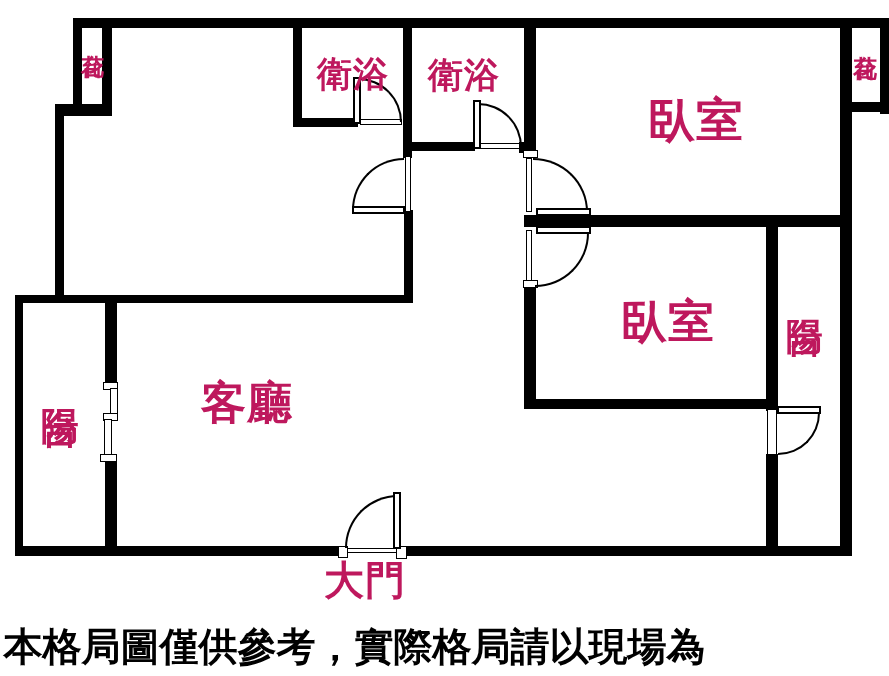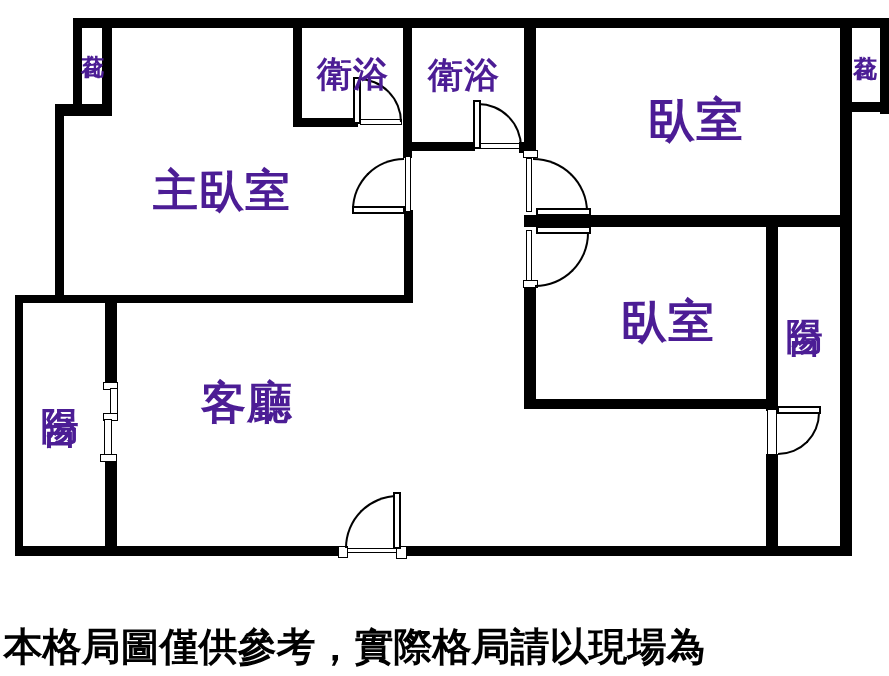--- a/index.html
+++ b/index.html
@@ -8,21 +8,21 @@
     font-family:"DejaVu Sans", "Liberation Sans", sans-serif;
   }
   .wall { position:absolute; background:#000; }
   .arc  { position:absolute; box-sizing:border-box; }
   .arc-tr { border-top:2px solid #000; border-right:2px solid #000; border-top-right-radius:100% 100%; }
   .arc-tl { border-top:2px solid #000; border-left:2px solid #000; border-top-left-radius:100% 100%; }
   .arc-br { border-bottom:2px solid #000; border-right:2px solid #000; border-bottom-right-radius:100% 100%; }
   .leaf { position:absolute; background:#fff; border:2px solid #000; box-sizing:border-box; }
   .jamb { position:absolute; background:#fff; border:1px solid #000; box-sizing:border-box; }
   .label {
-    position:absolute; font-weight:bold; color:#4c1d95; line-height:1.02;
+    position:absolute; font-weight:bold; color:#be185d; line-height:1.02;
     white-space:nowrap; letter-spacing:1px;
   }
   .v { writing-mode:vertical-rl; text-orientation:upright; letter-spacing:0; line-height:1; }
   .disclaimer {
     position:absolute; left:0; width:709px; top:620px; text-align:center;
     font-size:39px; font-weight:bold; color:#000; letter-spacing:0px;
   }
 </style>
 </head>
 <body>
@@ -86,24 +86,24 @@
   <div class="leaf" style="left:393px;top:492px;width:8px;height:57px;"></div>
 
   <div class="jamb" style="left:103px;top:382px;width:15px;height:8px;"></div>
   <div class="jamb" style="left:110px;top:388px;width:8px;height:30px;"></div>
   <div class="jamb" style="left:103px;top:413px;width:15px;height:8px;"></div>
   <div class="jamb" style="left:104px;top:419px;width:8px;height:38px;"></div>
   <div class="jamb" style="left:100px;top:454px;width:17px;height:8px;"></div>
 
   <div class="label v" style="left:81px;top:36px;font-size:23px;">花台</div>
   <div class="label v" style="left:853px;top:36px;font-size:24px;">花台</div>
-  <div class="label" style="left:153px;top:168px;font-size:45px;">主臥室</div>
   <div class="label" style="left:317px;top:57px;font-size:35px;">衛浴</div>
   <div class="label" style="left:428px;top:58px;font-size:35px;">衛浴</div>
   <div class="label" style="left:648px;top:96px;font-size:47px;">臥室</div>
   <div class="label" style="left:621px;top:298px;font-size:46px;">臥室</div>
   <div class="label v" style="left:41px;top:379px;font-size:38px;">陽台</div>
   <div class="label v" style="left:786px;top:290px;font-size:37px;">陽台</div>
   <div class="label" style="left:201px;top:380px;font-size:45px;">客廳</div>
+  <div class="label" style="left:324px;top:560px;font-size:40px;">大門</div>
 
   <div class="disclaimer">本格局圖僅供參考，實際格局請以現場為準</div>
 
 </div>
 
 </body></html>

